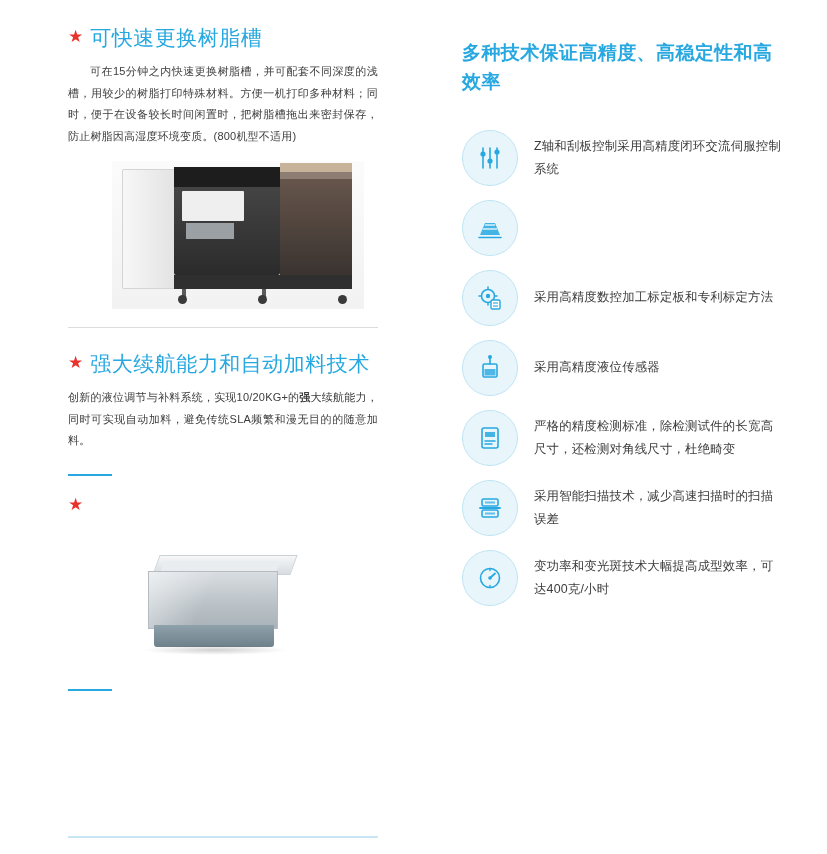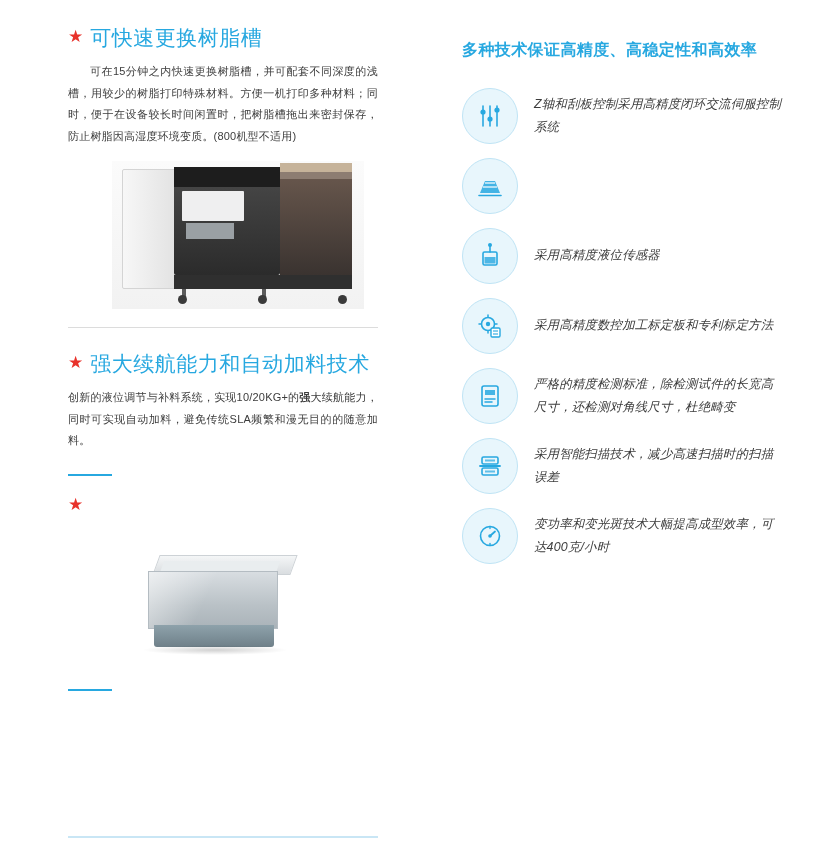--- a/index.html
+++ b/index.html
@@ -216,26 +216,26 @@
     background: #c9e6f5;
   }
   
   .right-col {
     position: absolute;
     left: 462px;
     top: 38px;
     width: 320px;
   }
   .right-title {
-    font-size: 16px;
+    font-size: 19px;
     font-weight: bold;
     color: #27a8e0;
     line-height: 1.55;
     letter-spacing: 0.4px;
-    margin-bottom: 18px;
+    margin-bottom: 26px;
   }
   .feat-list {
     margin-top: 16px;
   }
   .feat {
     display: flex;
     align-items: center;
     height: 70px;
   }
   .badge {
@@ -250,21 +250,20 @@
     justify-content: center;
     margin-right: 16px;
     position: relative;
   }
   .badge svg { display:block; }
   .feat-text {
     font-size: 12.4px;
     line-height: 1.85;
     color: #3c3c3c;
     letter-spacing: 0.2px;
-    font-style: italic;
   }
 </style>
 </head>
 <body>
 
 <div class="page">
 
   <div class="left-col">
 
     <div class="section">
@@ -356,51 +355,51 @@
             <line x1="4" y1="24.5" x2="26" y2="24.5" stroke="#27a8e0" stroke-width="1.6" stroke-linecap="round"></line>
             <line x1="10" y1="12" x2="20" y2="12" stroke="#ffffff" stroke-width="1.2"></line>
             <line x1="8" y1="16" x2="22" y2="16" stroke="#ffffff" stroke-width="1.2"></line>
           </svg>
         </div>
       </div>
 
       <div class="feat">
         <div class="badge">
           <svg width="30" height="30" viewBox="0 0 30 30">
-            <rect x="8" y="11" width="14" height="13" rx="1.5" fill="none" stroke="#27a8e0" stroke-width="1.6"></rect>
-            <rect x="9.5" y="16" width="11" height="6.5" fill="#27a8e0" opacity="0.8"></rect>
-            <line x1="15" y1="4" x2="15" y2="11" stroke="#27a8e0" stroke-width="1.6" stroke-linecap="round"></line>
-            <circle cx="15" cy="4" r="2" fill="#27a8e0"></circle>
-          </svg>
-        </div>
-        <div class="feat-text">采用高精度液位传感器</div>
-      </div>
-
-      <div class="feat">
-        <div class="badge">
-          <svg width="30" height="30" viewBox="0 0 30 30">
             <circle cx="13" cy="13" r="6.5" fill="none" stroke="#27a8e0" stroke-width="1.6"></circle>
             <circle cx="13" cy="13" r="2.2" fill="#27a8e0"></circle>
             <g stroke="#27a8e0" stroke-width="1.5" stroke-linecap="round">
               <line x1="13" y1="4" x2="13" y2="6"></line>
               <line x1="13" y1="20" x2="13" y2="22"></line>
               <line x1="4" y1="13" x2="6" y2="13"></line>
               <line x1="20" y1="13" x2="22" y2="13"></line>
             </g>
             <rect x="16" y="17" width="9" height="9" rx="1.2" fill="#fff" stroke="#27a8e0" stroke-width="1.4"></rect>
             <line x1="18" y1="20" x2="23" y2="20" stroke="#27a8e0" stroke-width="1.1"></line>
             <line x1="18" y1="23" x2="23" y2="23" stroke="#27a8e0" stroke-width="1.1"></line>
           </svg>
         </div>
         <div class="feat-text">采用高精度数控加工标定板和专利标定方法</div>
       </div>
 
       <div class="feat">
         <div class="badge">
           <svg width="30" height="30" viewBox="0 0 30 30">
+            <rect x="8" y="11" width="14" height="13" rx="1.5" fill="none" stroke="#27a8e0" stroke-width="1.6"></rect>
+            <rect x="9.5" y="16" width="11" height="6.5" fill="#27a8e0" opacity="0.8"></rect>
+            <line x1="15" y1="4" x2="15" y2="11" stroke="#27a8e0" stroke-width="1.6" stroke-linecap="round"></line>
+            <circle cx="15" cy="4" r="2" fill="#27a8e0"></circle>
+          </svg>
+        </div>
+        <div class="feat-text">采用高精度液位传感器</div>
+      </div>
+
+      <div class="feat">
+        <div class="badge">
+          <svg width="30" height="30" viewBox="0 0 30 30">
             <rect x="7" y="5" width="16" height="20" rx="2" fill="none" stroke="#27a8e0" stroke-width="1.6"></rect>
             <rect x="10" y="9" width="10" height="5" fill="#27a8e0" opacity="0.85"></rect>
             <line x1="10" y1="18" x2="20" y2="18" stroke="#27a8e0" stroke-width="1.5" stroke-linecap="round"></line>
             <line x1="10" y1="21" x2="17" y2="21" stroke="#27a8e0" stroke-width="1.5" stroke-linecap="round"></line>
           </svg>
         </div>
         <div class="feat-text">严格的精度检测标准，除检测试件的长宽高尺寸，还检测对角线尺寸，杜绝畸变</div>
       </div>
 
       <div class="feat">

